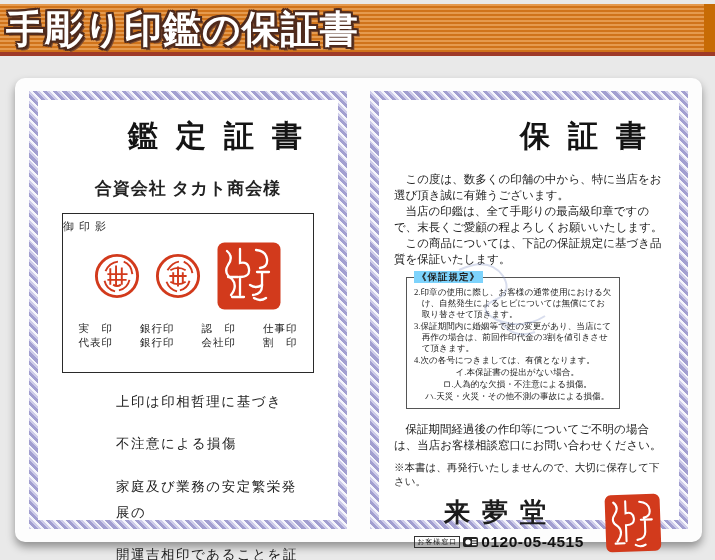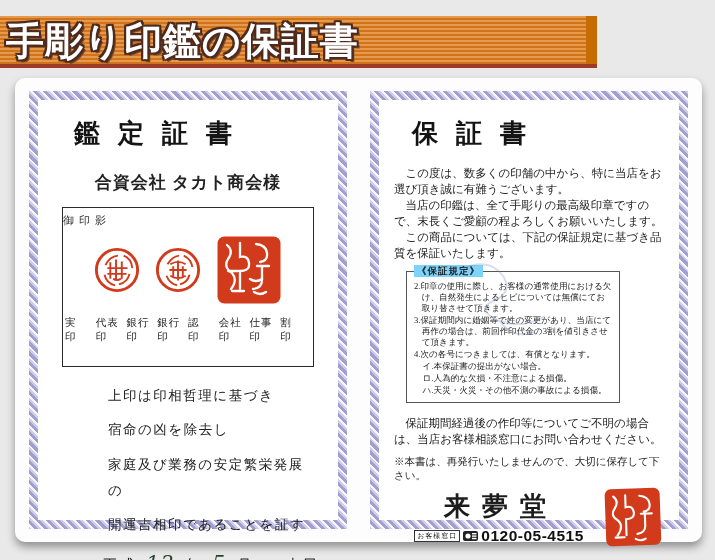--- a/index.html
+++ b/index.html
@@ -4,21 +4,21 @@
 <style>
   html,body{margin:0;padding:0;}
   body{
     width:715px;height:560px;position:relative;overflow:hidden;
     background:#e9e9e9;
     font-family:"Liberation Serif","DejaVu Serif",serif;
     color:#1c1c1c;
   }
   
   .banner{
-    position:absolute;top:16px;left:0;width:597px;height:52px;
+    position:absolute;top:4px;left:0;width:715px;height:52px;
     background:repeating-linear-gradient(180deg,#e59a4e 0 2px,#d0731a 2px 4px);
     border-bottom:4px solid #9e3a28;
     box-sizing:border-box;
   }
   .banner-endcap{position:absolute;right:0;top:0;width:11px;height:48px;background:#c76b05;}
   .banner-title{
     position:absolute;left:6px;top:1px;
     font-family:"Liberation Sans","DejaVu Sans",sans-serif;
     font-weight:bold;font-size:38px;line-height:48px;letter-spacing:1px;
     color:#ffffff;
@@ -38,56 +38,56 @@
   }
   
   .cert{
     width:318px;height:438px;box-sizing:border-box;
     border:9px solid #b3b0da;
     border-image:repeating-linear-gradient(45deg,#cfcdea 0 2px,#f6f6fc 2px 4px,#a29fd0 4px 7px) 9;
     background:#ffffff;position:relative;
   }
   .cert-inner{position:relative;width:100%;height:100%;box-sizing:border-box;}
   .cert-title{
-    text-align:left;font-size:26px;font-weight:bold;color:#141414;
+    text-align:right;font-size:30px;font-weight:bold;color:#141414;
     margin:0;padding-top:16px;letter-spacing:18px;text-indent:18px;
   }
   
   .left .cert-inner{padding:0 18px;}
   .recipient{
     text-align:center;font-size:17px;font-weight:bold;margin:20px 0 0 0;
     letter-spacing:1px;color:#222;
   }
   .imp-box{
     margin:13px 6px 0 6px;border:1.5px solid #2a2a2a;height:160px;
     box-sizing:border-box;position:relative;
   }
   .imp-label{font-size:11px;letter-spacing:5px;margin:5px 0 0 0;color:#333;}
   .seal-row{display:flex;justify-content:center;align-items:center;gap:15px;margin-top:6px;height:76px;}
   .seal-labels{display:flex;justify-content:space-around;margin:6px 2px 0 2px;}
-  .sl-col{display:flex;align-items:center;font-size:10.5px;line-height:14px;letter-spacing:1px;color:#222;}
+  .sl-col{display:flex;flex-direction:column;align-items:center;font-size:10.5px;line-height:14px;letter-spacing:1px;color:#222;}
   .statement{margin:16px 0 0 44px;font-size:13.5px;line-height:1.95;letter-spacing:1.5px;color:#222;}
-  .statement p{margin:8px;}
+  .statement p{margin:16px;}
   .date-line{margin:12px 0 0 46px;font-size:15px;letter-spacing:2px;color:#222;text-align:center;}
   .hand{font-family:"DejaVu Serif","Liberation Serif",serif;font-style:italic;font-size:20px;color:#243;padding:0 4px;}
   .date-day{margin-left:26px;}
   
   .right .cert-inner{padding:0 15px;}
   .paras{margin-top:14px;font-size:11.5px;line-height:1.4;color:#222;}
   .paras p{margin:0;text-indent:1em;}
   .wbox{
     margin:9px 44px 0 12px;border:1px solid #555;position:relative;
     padding:9px 7px 5px 7px;font-size:8.6px;line-height:1.28;color:#222;
   }
   .wbox-head{
     position:absolute;top:-7px;left:7px;background:#7dd3fc;padding:0 3px;
     font-size:9.5px;font-weight:bold;letter-spacing:1px;
   }
   .wbox p{margin:0 0 1px 0;padding-left:.9em;text-indent:-.9em;}
-  .wbox p.sub{padding-left:1.9em;}
+  .wbox p.sub{padding-left:1.9em;text-align:center;}
   .scribble{position:absolute;left:60px;top:150px;pointer-events:none;opacity:.30;}
   .note1{margin:12px 0 0 0;font-size:11.5px;line-height:1.4;text-indent:1em;color:#222;}
   .note2{margin:8px 0 0 0;font-size:10.5px;color:#222;}
   .shop-row{display:flex;align-items:flex-start;margin-top:4px;}
   .shop-col{flex:1;text-align:center;}
   .shop-name{font-size:26px;font-weight:bold;letter-spacing:12px;text-indent:12px;margin:2px 8px 0 0;}
   .contact{margin-top:3px;}
   .phone-line{display:flex;align-items:center;justify-content:center;gap:3px;}
   .cs-label{border:1px solid #333;font-size:7px;padding:0 2px;letter-spacing:1px;color:#222;}
   .phone{font-family:"Liberation Sans","DejaVu Sans",sans-serif;font-weight:bold;font-size:15.5px;letter-spacing:.5px;color:#111;}
@@ -161,21 +161,21 @@
           </div>
           <div class="sl-col">
             <span>仕事印</span>
             <span>割　印</span>
           </div>
         </div>
       </div>
 
       <div class="statement">
         <p>上印は印相哲理に基づき</p>
-        <p>宿命の凶を除去し</p>
+        <p>不注意による損傷</p>
         <p>家庭及び業務の安定繁栄発展の</p>
         <p>開運吉相印であることを証す</p>
       </div>
 
       <p class="date-line">
         <span>平成</span>
         <span class="hand">12</span>
         <span>年</span>
         <span class="hand">5</span>
         <span>月</span>

